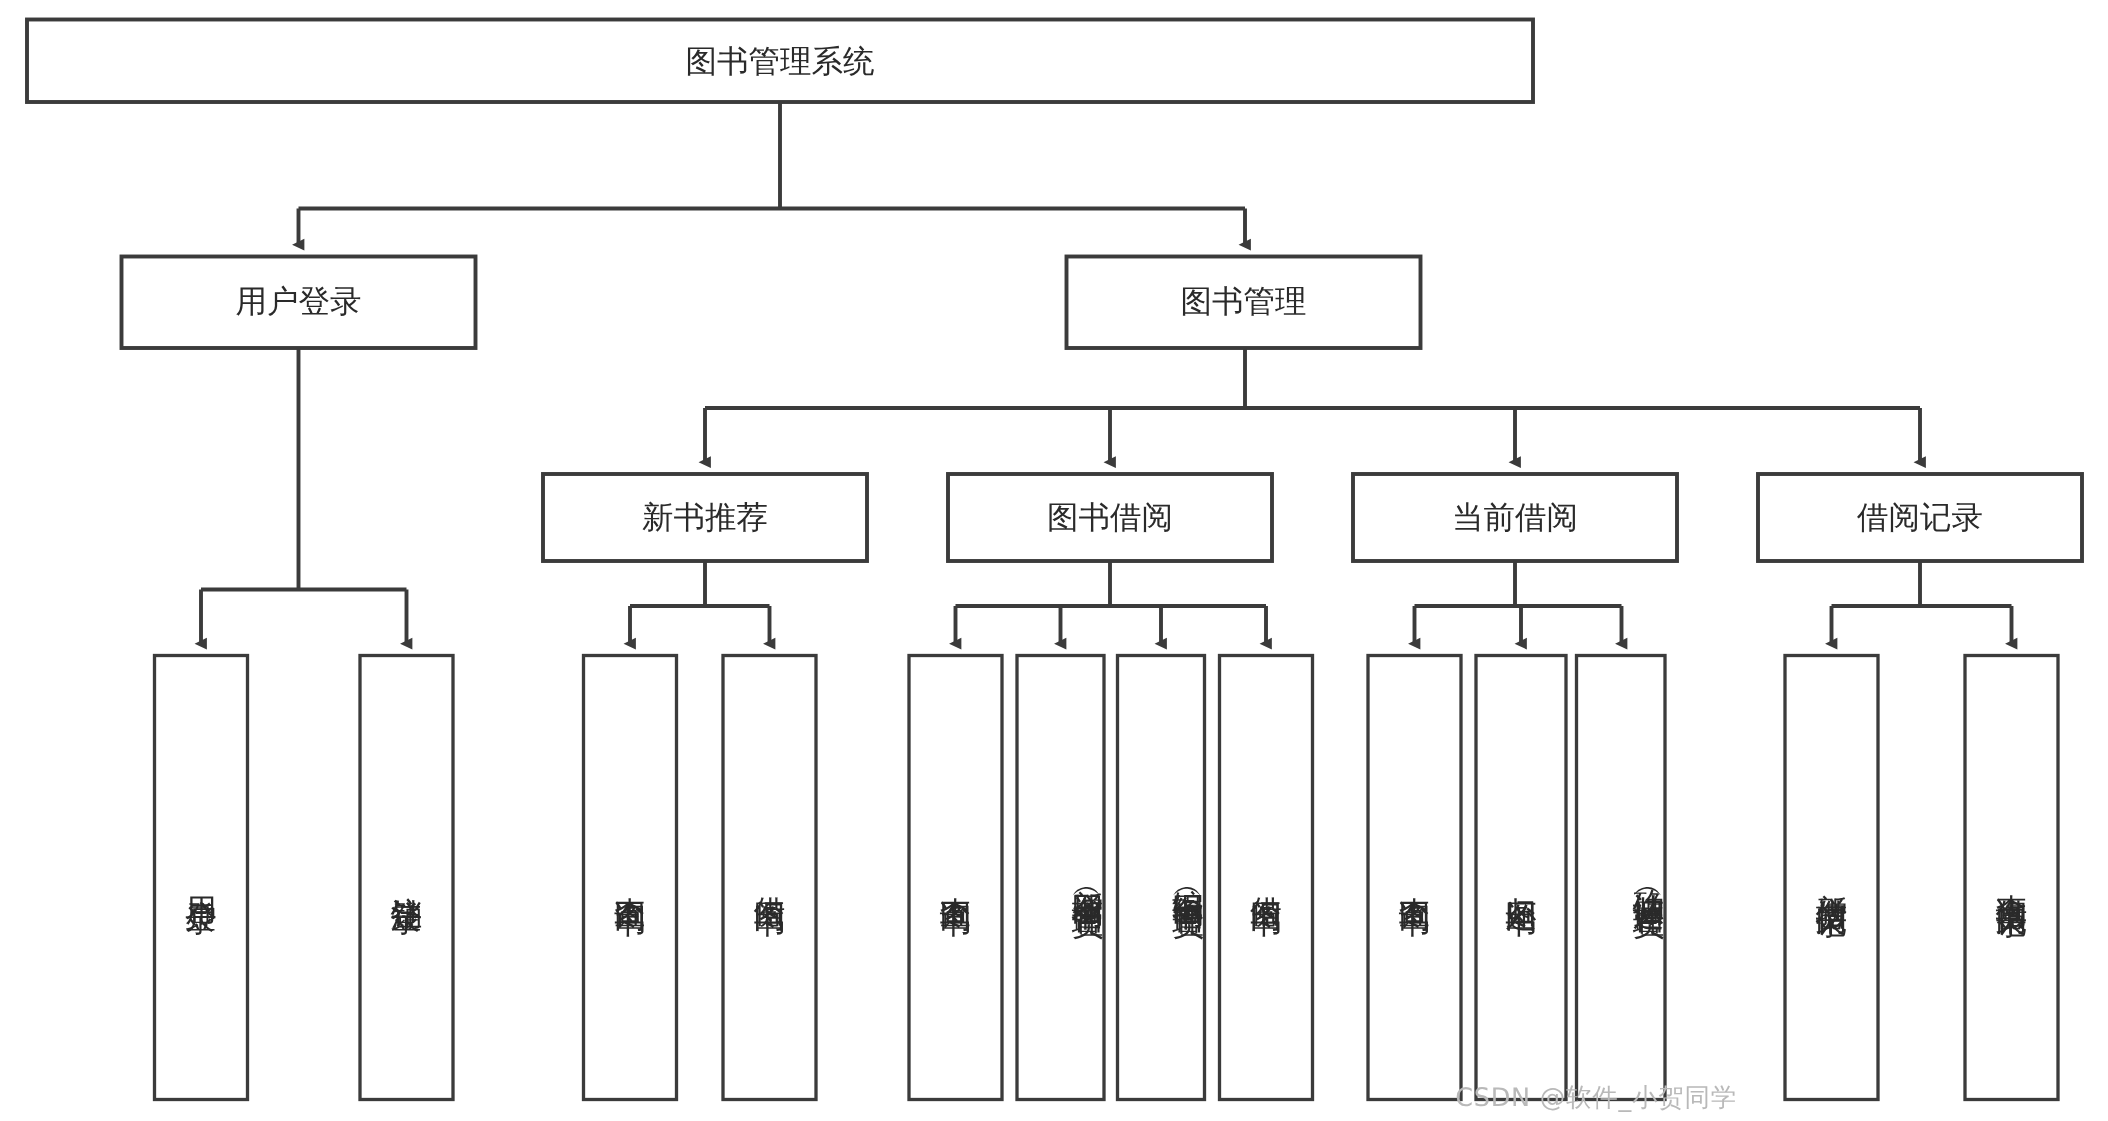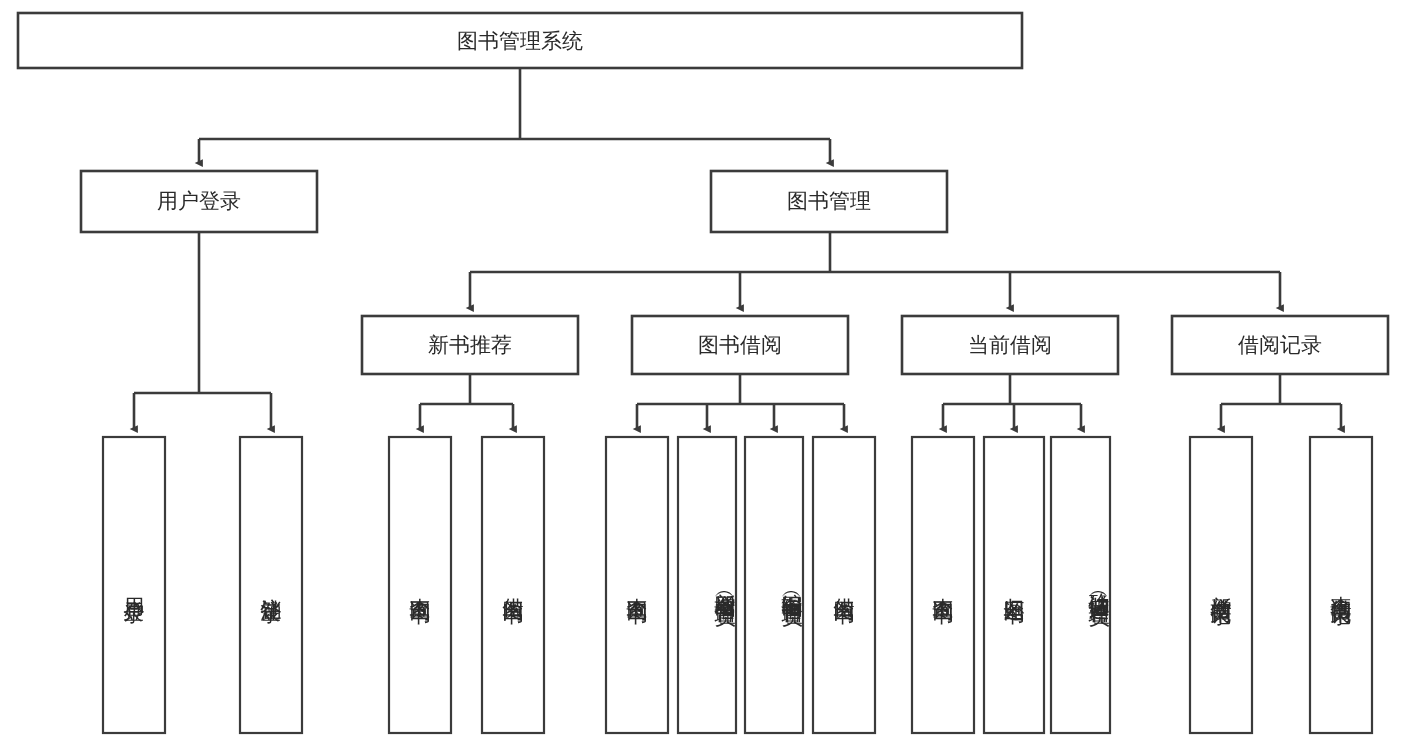--- a/index.html
+++ b/index.html
@@ -200,13 +200,14 @@
   <div class="vlabel" style="left:606px; top:437px; width:62px;  height:296px; display:flex; align-items:center; justify-content:center;">查询图书</div>
   <div class="vlabel" style="left:678px; top:440px; width:58px;  height:290px; display:flex; align-items:flex-start; justify-content:center;">新增图书（管理员）</div>
   <div class="vlabel" style="left:745px; top:440px; width:58px;  height:290px; display:flex; align-items:flex-start; justify-content:center;">编辑图书（管理员）</div>
   <div class="vlabel" style="left:813px; top:437px; width:62px;  height:296px; display:flex; align-items:center; justify-content:center;">借阅图书</div>
   <div class="vlabel" style="left:912px; top:437px; width:62px;  height:296px; display:flex; align-items:center; justify-content:center;">查询图书</div>
   <div class="vlabel" style="left:984px; top:437px; width:60px;  height:296px; display:flex; align-items:center; justify-content:center;">归还图书</div>
   <div class="vlabel" style="left:1051px; top:440px; width:59px; height:290px; display:flex; align-items:flex-start; justify-content:center;">确认归还（管理员）</div>
   <div class="vlabel" style="left:1190px; top:437px; width:62px; height:296px; display:flex; align-items:center; justify-content:center;">新增借阅记录</div>
   <div class="vlabel" style="left:1310px; top:437px; width:62px; height:296px; display:flex; align-items:center; justify-content:center;">查询借阅记录</div>
 
+  <div id="watermark">CSDN @软件_小贺同学</div>
 </div>
 
 </body></html>

